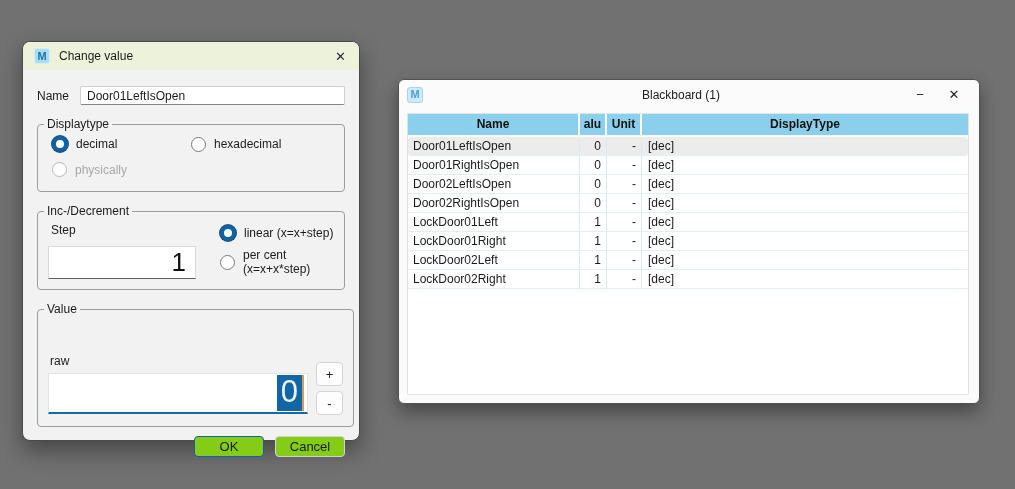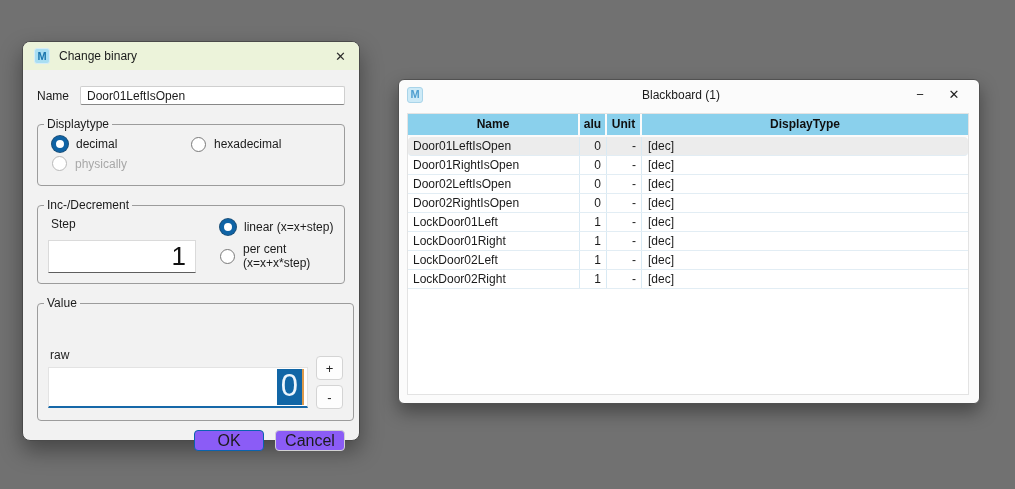--- a/index.html
+++ b/index.html
@@ -32,21 +32,21 @@
     flex:1; height:19px; font-size:12px; font-family:inherit; color:#1b1b1b;
     background:#fff; border:1px solid #cfcfcf; border-bottom:1px solid #878787;
     border-radius:2px; padding:0 6px;
   }
 
   fieldset.group {
     border:1px solid #9c9c9c; border-radius:4px; margin-top:12px;
   }
   fieldset.group legend { font-size:12px; color:#1b1b1b; margin-left:6px; padding:0 3px; }
 
-  .radio-grid { display:grid; grid-template-columns:1fr 1fr; row-gap:4px; padding:5px 14px 14px;text-align:right; }
+  .radio-grid { display:grid; grid-template-columns:1fr 1fr; row-gap:10px; padding:5px 14px 14px;text-align:right; }
   .radio-item { display:flex; align-items:center; gap:8px; font-size:12px; color:#1b1b1b; }
   .radio { width:15px; height:15px; border-radius:50%; background:#fff; border:1px solid #7a7a7a; flex:0 0 auto; }
   .radio-item.checked .radio { border:4.5px solid #0f63a5; box-shadow:0 0 0 1px #1b4f78; width:16px; height:16px; }
   .radio-item.disabled .radio { border-color:#b9b9b9; }
   .radio-item.disabled .radio-label { color:#a8a8a8; }
 
   .incdec-grid { display:grid; grid-template-columns:148px 1fr; column-gap:10px; padding:2px 10px 10px; }
   .step-label { font-size:12px; color:#1b1b1b; margin:3px 0 9px 3px; }
   .step-input {
     height:33px; background:#fff; border:1px solid #dadada; border-bottom:1px solid #5e5e5e;
@@ -68,22 +68,22 @@
   }
   .raw-caret { width:2px; height:36px; background:#dd9b4e; }
   .spin-col { display:flex; flex-direction:column; gap:5px; margin-top:-11px; }
   .spin-btn {
     width:27px; height:24px; background:#fdfdfd; border:1px solid #d4d4d4; border-radius:4px;
     font-size:13px; color:#222; font-family:inherit; line-height:1; cursor:default;
   }
 
   .btn-row { display:flex; justify-content:flex-end; gap:11px; margin-top:9px; padding-right:0; }
   .dlg-btn {
-    width:70px; height:21px; background:#8b5cf6; border:1px solid #d2d2d2; border-radius:4px;
-    font-size:16px; color:#1b1b1b; font-family:inherit; line-height:1; cursor:default;
+    width:70px; height:21px; background:#84cc16; border:1px solid #d2d2d2; border-radius:4px;
+    font-size:13px; color:#1b1b1b; font-family:inherit; line-height:1; cursor:default;
   }
   .dlg-btn.default { border:1px solid #0b63ad; }
 
   
   .window {
     position:absolute; left:398px; top:79px; width:582px; height:325px;
     background:#fbfbfb; border:1px solid #515151; border-radius:6px;
     box-shadow:0 8px 18px rgba(0,0,0,.38);
   }
   .win-titlebar { height:29px; display:flex; align-items:center; padding:0 8px; position:relative; }
@@ -125,21 +125,21 @@
   .bb-cell.col-displaytype { padding-left:6px; }
 </style>
 </head>
 <body>
 
 <div class="stage">
 
   <div class="dialog">
     <div class="dlg-titlebar">
       <span class="app-icon">M</span>
-      <span class="dlg-title">Change binary</span>
+      <span class="dlg-title">Change value</span>
       <span class="dlg-close">✕</span>
     </div>
     <div class="dlg-body">
 
       <div class="name-row">
         <label>Name</label>
         <input class="name-input" type="text" value="Door01LeftIsOpen" style="">
       </div>
 
       <fieldset class="group">

